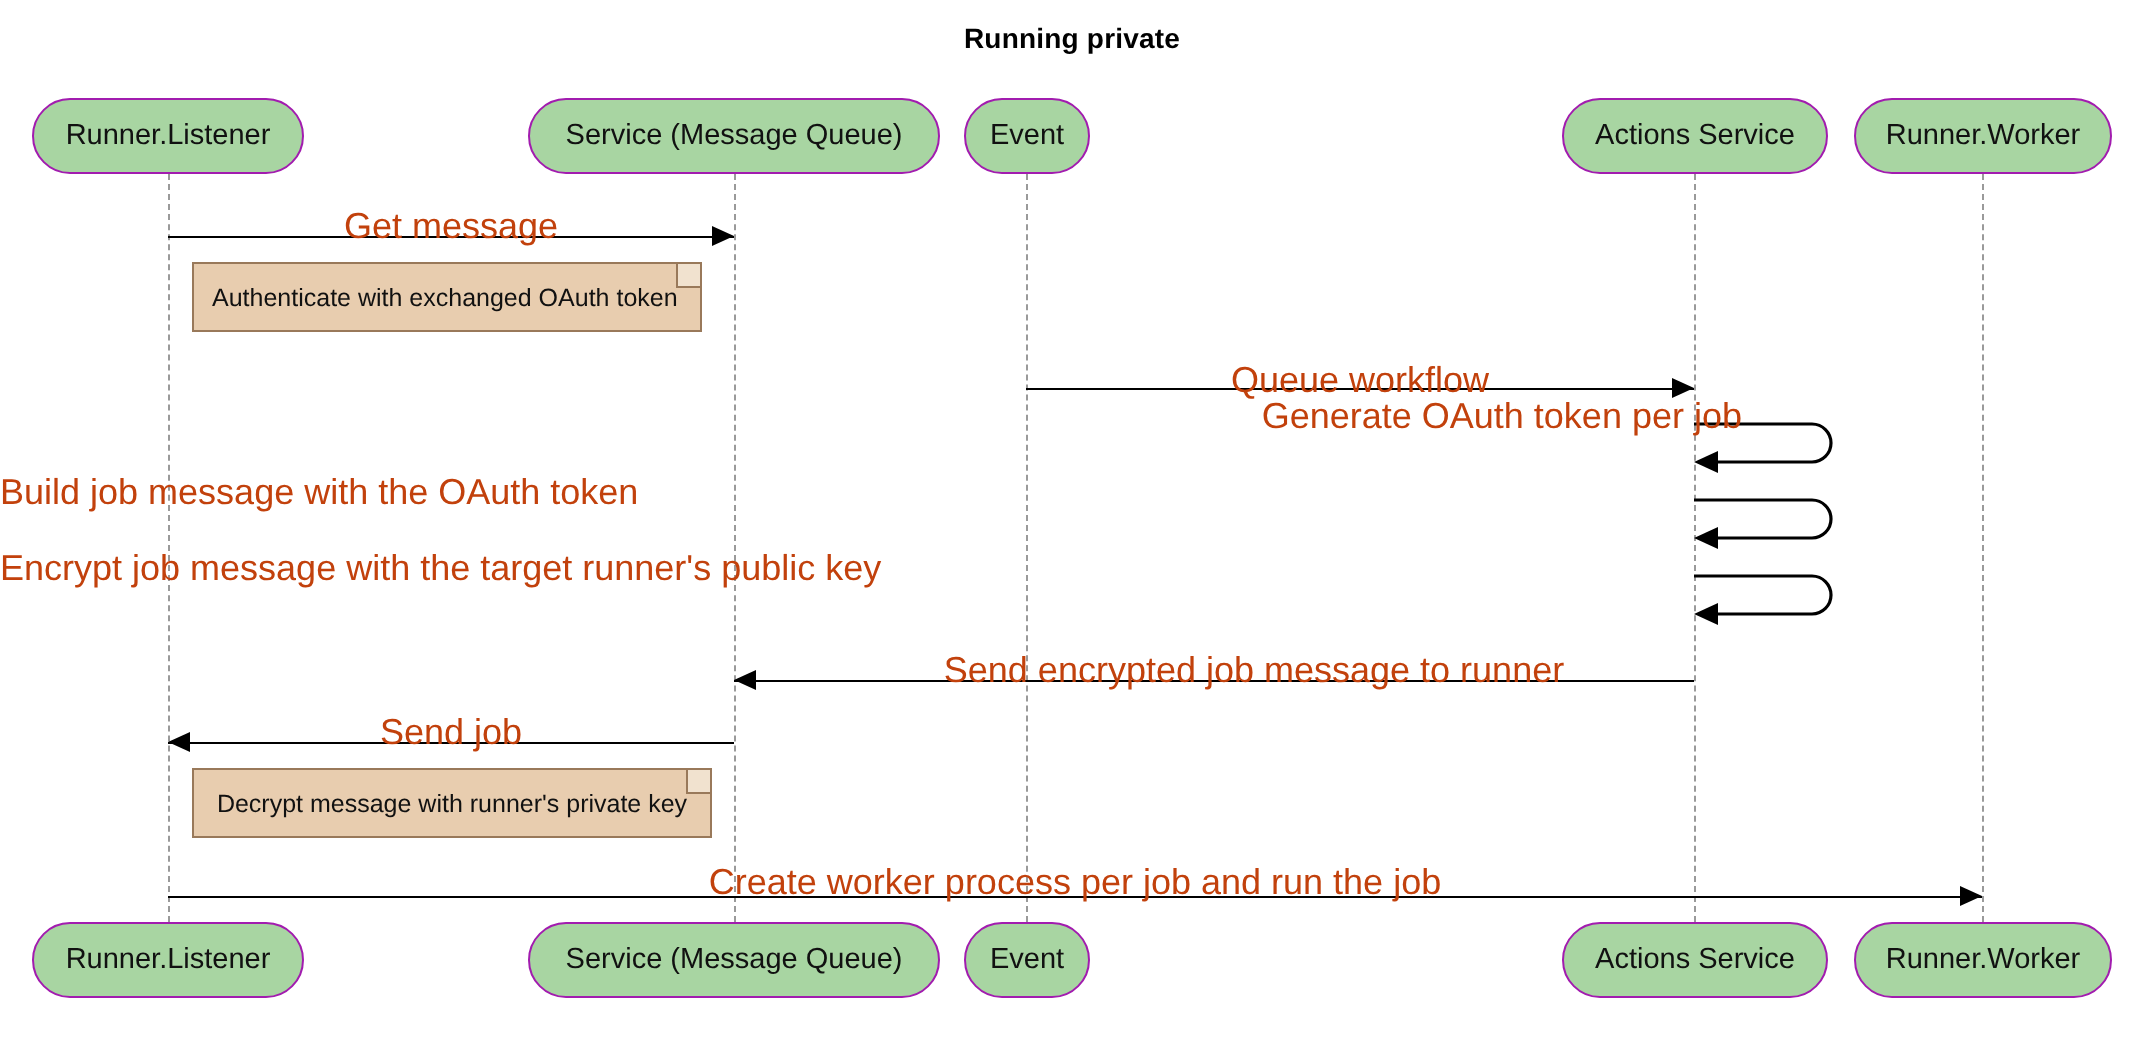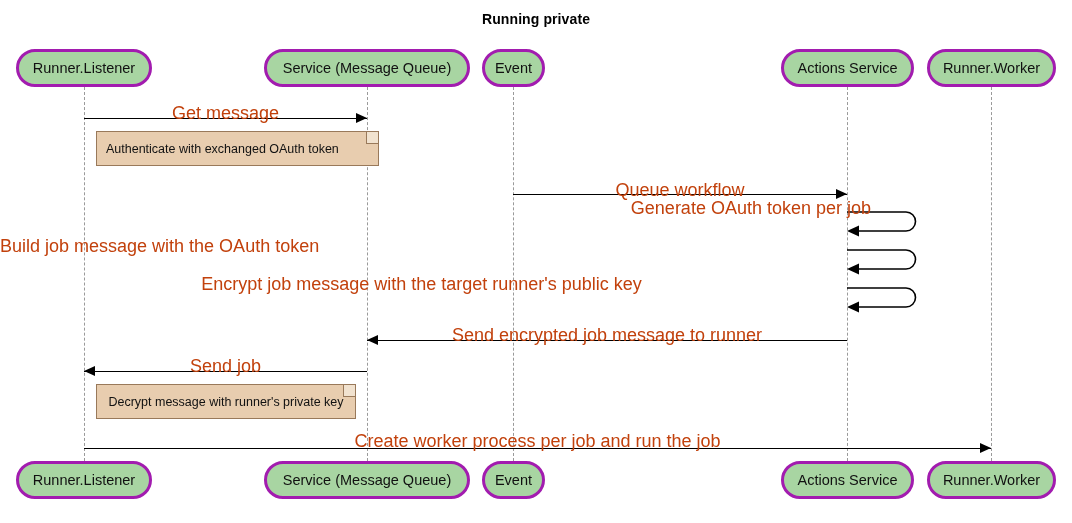--- a/index.html
+++ b/index.html
@@ -27,21 +27,21 @@
     font-size: 14px;
     font-weight: bold;
     color: #000000;
     letter-spacing: 0.1px;
   }
   
   .participant {
     position: absolute;
     box-sizing: border-box;
     background: #a8d5a2;
-    border: 3px solid #a21caf;
+    border: 1px solid #a21caf;
     border-radius: 19px;
     display: flex;
     align-items: center;
     justify-content: center;
     font-size: 14.5px;
     color: #111111;
     height: 38px;
     white-space: nowrap;
     padding: 0 10px;
   }
@@ -144,21 +144,21 @@
     </div>
   <div id="layer-messages">
       <div class="msg-line" style="left: 84px; top: 118px; width: 283px;"></div>
       <div class="arrowhead right" style="top: 113px; left: 356px;"></div>
       <div class="msg-label" style="left: 84px; width: 283px; top: 103px;">Get message</div>
       <div class="msg-line" style="left: 513px; top: 194px; width: 334px;"></div>
       <div class="arrowhead right" style="top: 189px; left: 836px;"></div>
       <div class="msg-label" style="left: 513px; width: 334px; top: 180px;">Queue workflow</div>
       <div class="msg-line" style="left: 367px; top: 340px; width: 480px;"></div>
       <div class="arrowhead left" style="top: 335px; left: 367px;"></div>
-      <div class="msg-label" style="left: 367px; width: 480px; top: 325px;">Send encrypted job message to runner</div>
+      <div class="msg-label" style="left: 367px; width: 480px; top: 325px; padding-left: 20px;">Send encrypted job message to runner</div>
       <div class="msg-line" style="left: 84px; top: 371px; width: 283px;"></div>
       <div class="arrowhead left" style="top: 366px; left: 84px;"></div>
       <div class="msg-label" style="left: 84px; width: 283px; top: 356px;">Send job</div>
       <div class="msg-line" style="left: 84px; top: 448px; width: 907px;"></div>
       <div class="arrowhead right" style="top: 443px; left: 980px;"></div>
       <div class="msg-label" style="left: 84px; width: 907px; top: 431px;">Create worker process per job and run the job</div>
     </div>
   <div id="layer-selfmessages">
       <div class="selfloop" style="left: 847px; top: 212px; width: 72px; height: 31px;">
         <svg width="72" height="31">
@@ -173,24 +173,24 @@
           <polygon points="0,19 12,13.5 12,24.5" fill="#000000"></polygon>
         </svg>
       </div>
       <div class="msg-label" style="top: 236px; left: 0px; width: 843px; text-align: left;">Build job message with the OAuth token</div>
       <div class="selfloop" style="left: 847px; top: 288px; width: 72px; height: 31px;">
         <svg width="72" height="31">
           <path d="M 0 0 H 59 A 9 9 0 0 1 59 19 H 11" fill="none" stroke="#000000" stroke-width="1.6"></path>
           <polygon points="0,19 12,13.5 12,24.5" fill="#000000"></polygon>
         </svg>
       </div>
-      <div class="msg-label" style="top: 274px; left: 0px; width: 843px; text-align: center;">Encrypt job message with the target runner's public key</div>
+      <div class="msg-label" style="top: 274px; left: 0px; width: 843px; text-align: left;">Encrypt job message with the target runner's public key</div>
     </div>
   <div id="layer-notes">
-      <div class="note" style="left: 96px; top: 131px; width: 283px; height: 35px;">
+      <div class="note" style="left: 96px; top: 131px; width: 255px; height: 35px;">
         <span>Authenticate with exchanged OAuth token</span>
         <div class="note-fold"></div>
       </div>
       <div class="note" style="left: 96px; top: 384px; width: 260px; height: 35px; justify-content: center;">
         <span>Decrypt message with runner's private key</span>
         <div class="note-fold"></div>
       </div>
     </div>
   <div id="layer-footer">
       <div class="participant" style="left: 16px; top: 461px; width: 136px;">

